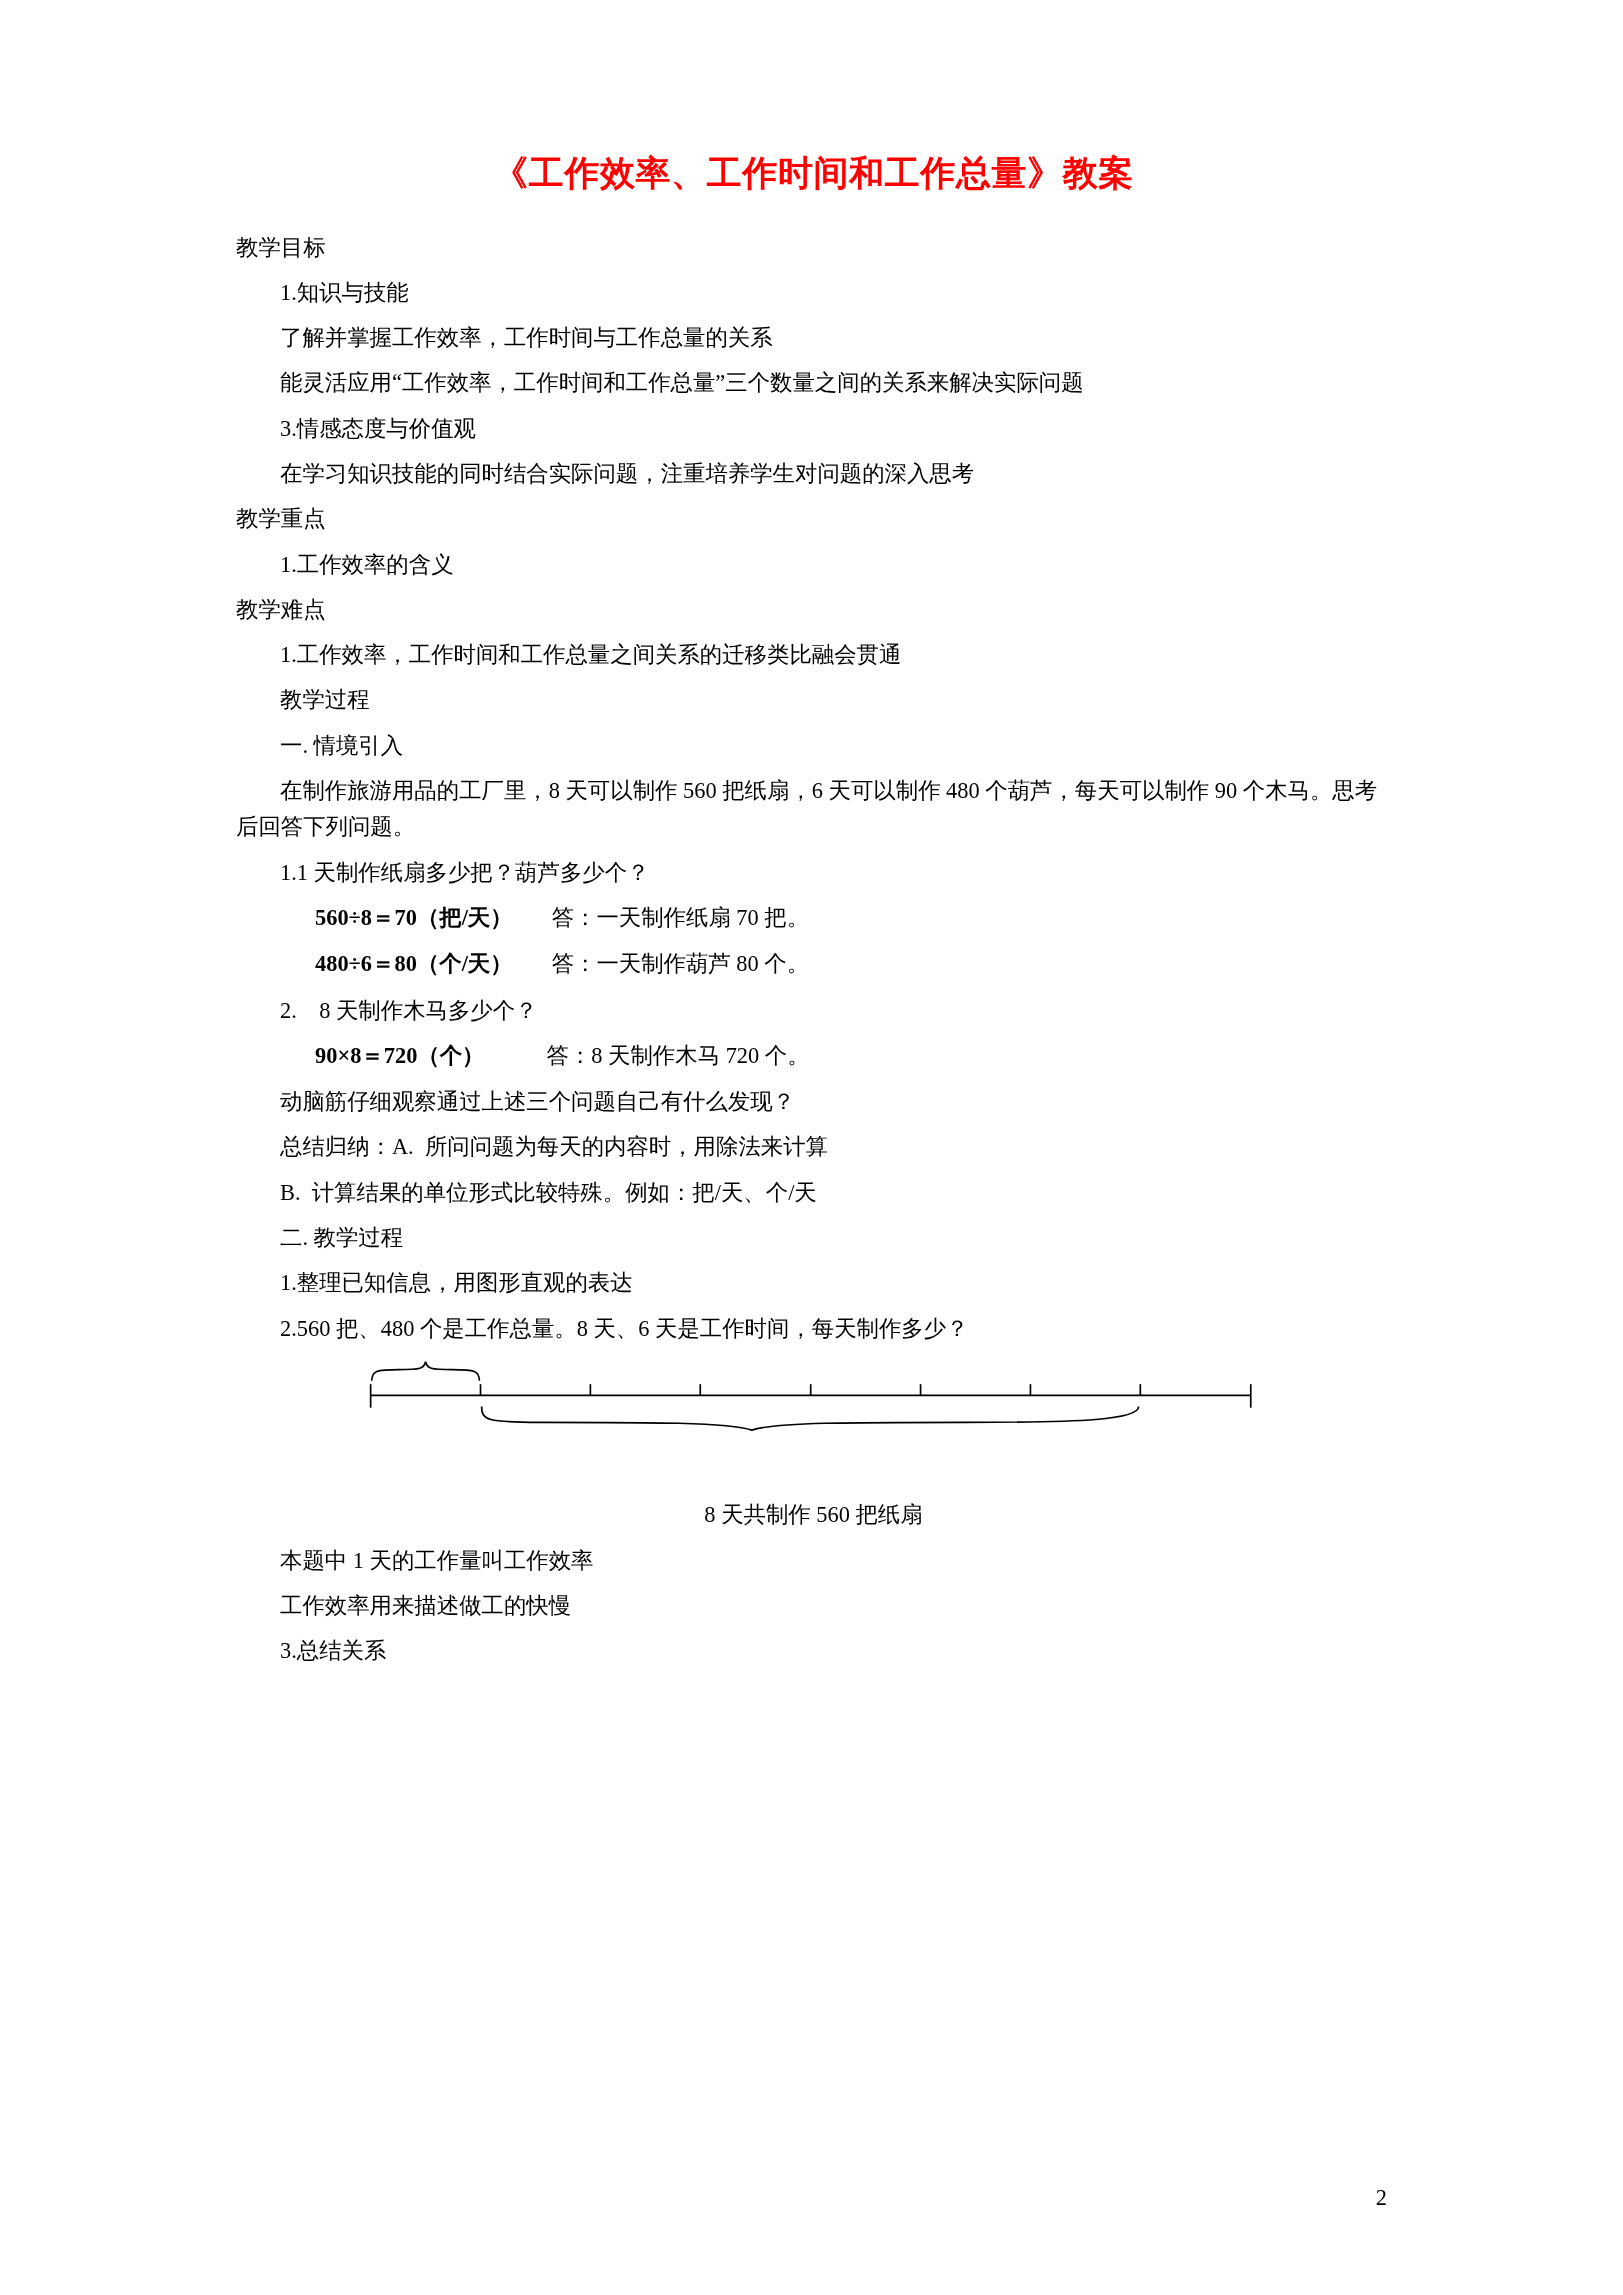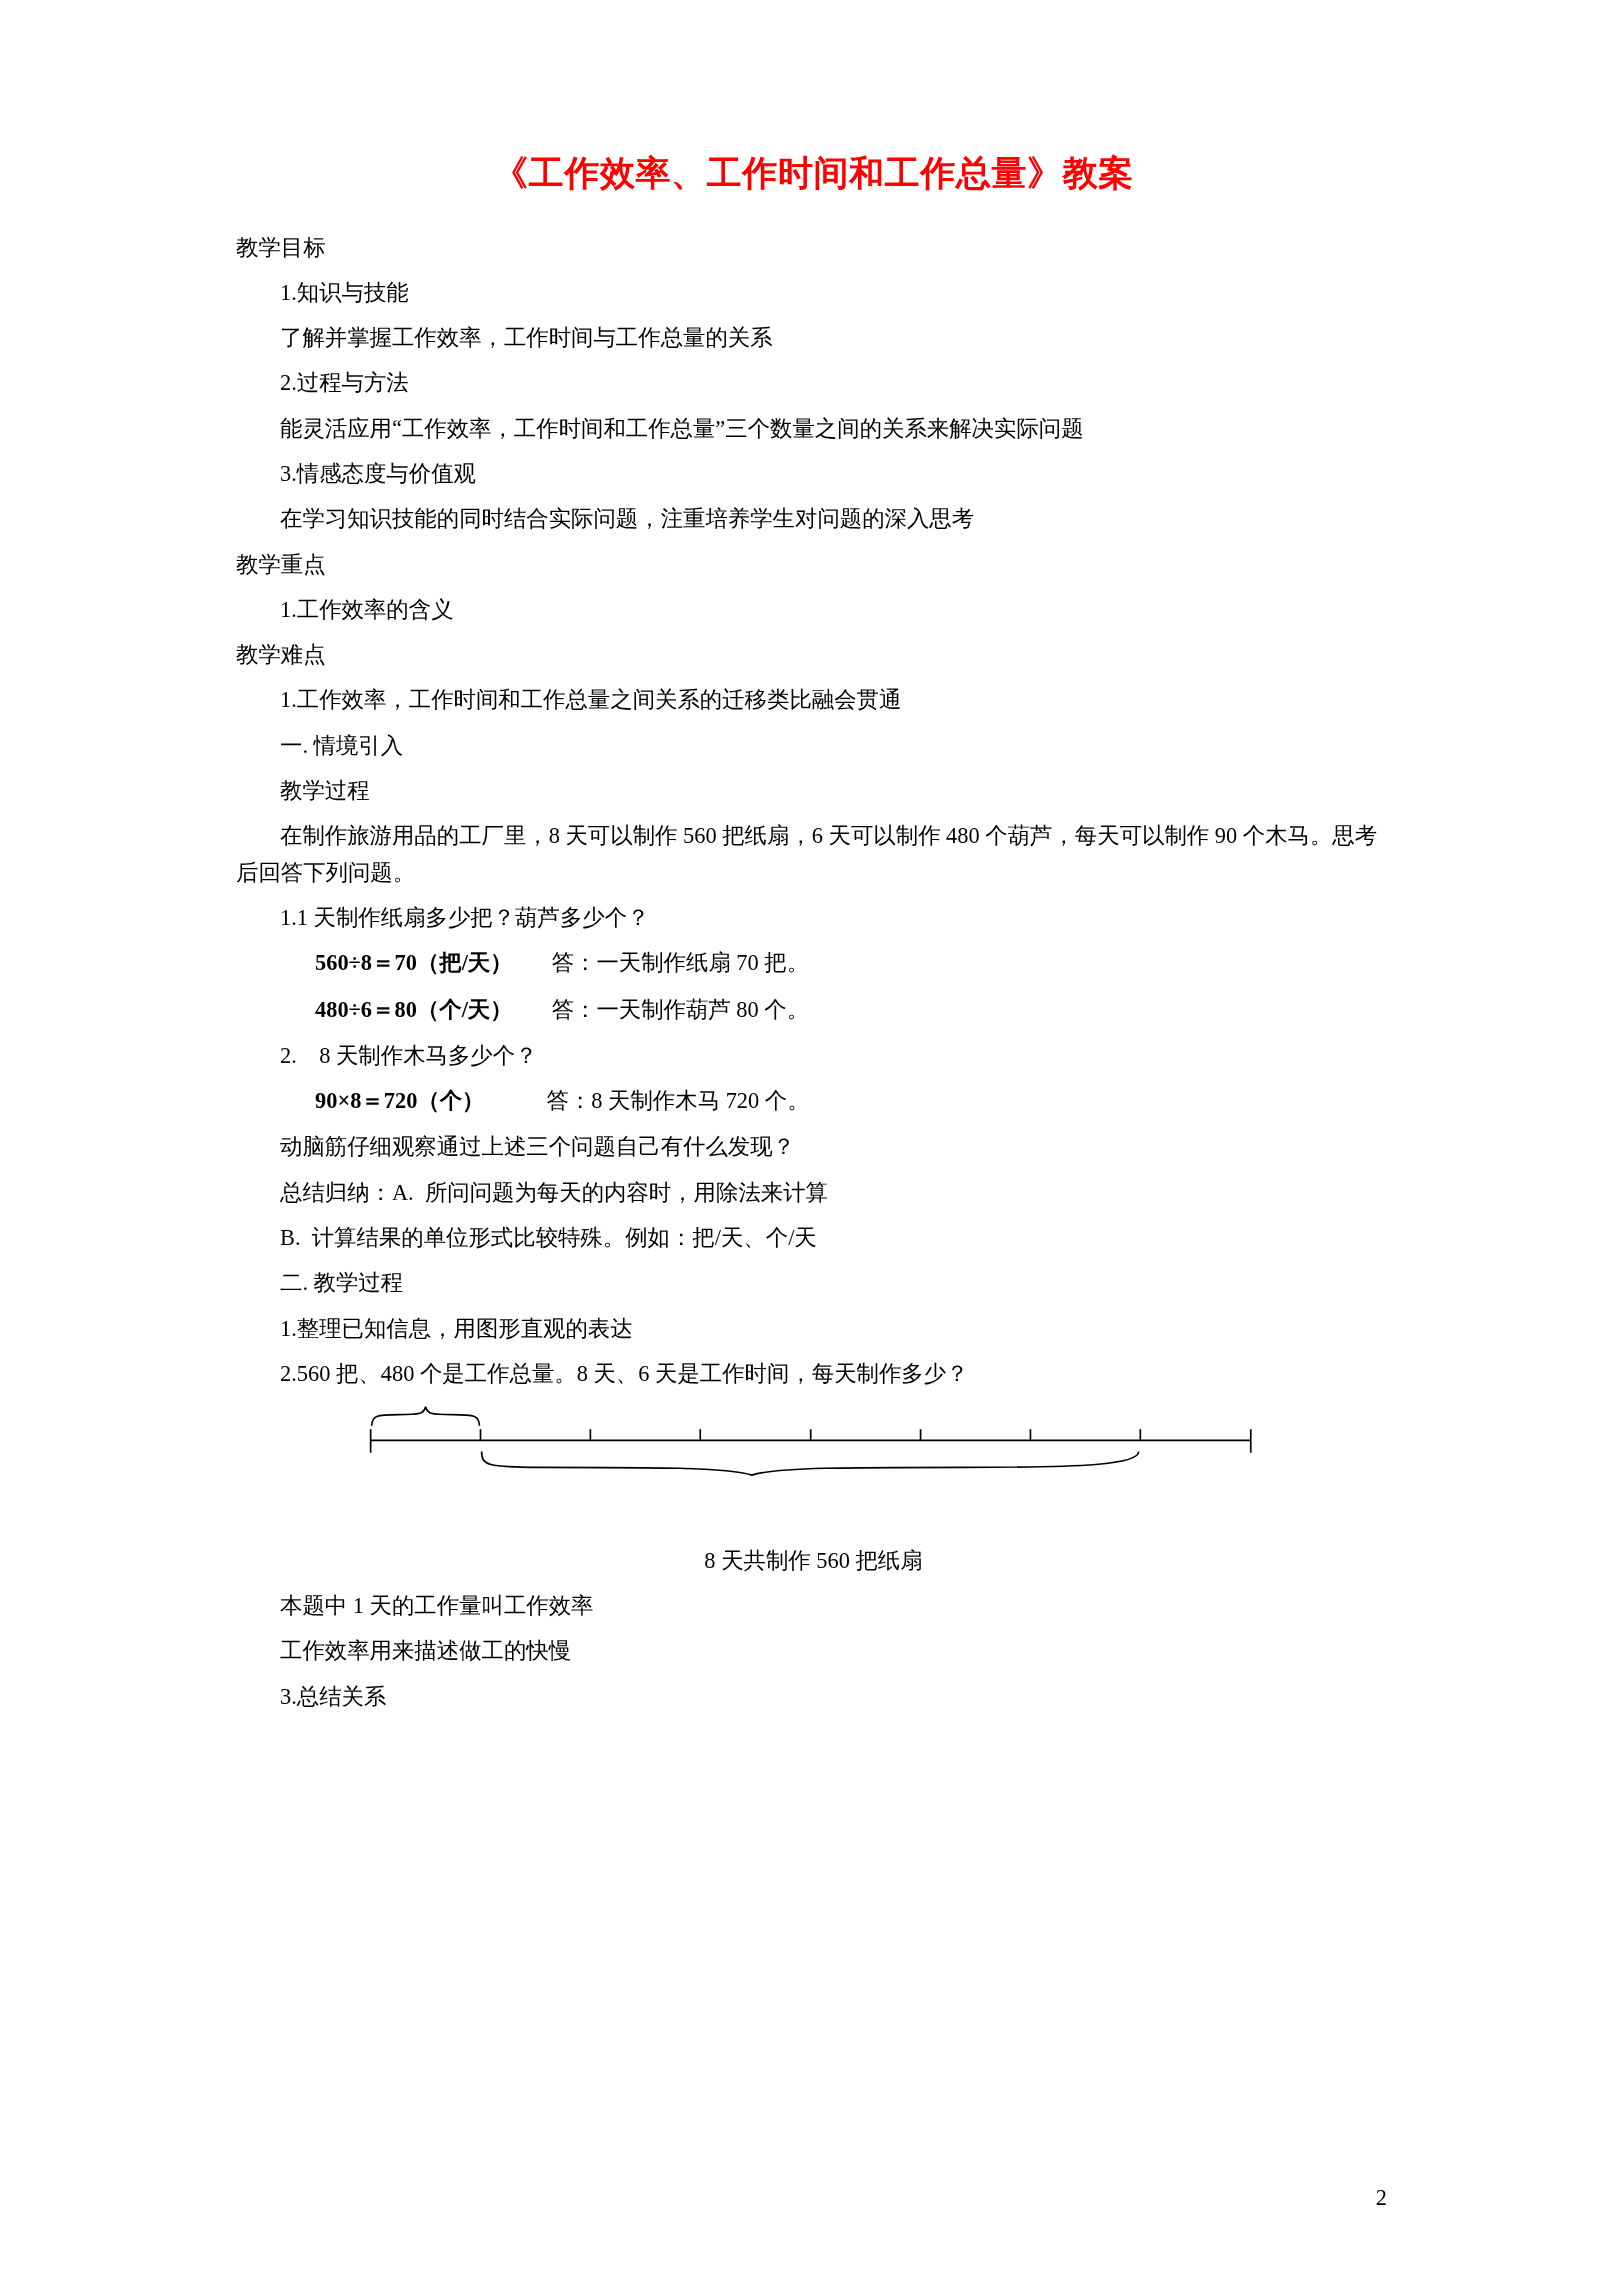--- a/index.html
+++ b/index.html
@@ -91,30 +91,29 @@
 <div class="page">
 
   <div class="content">
 
     <div class="doc-title">《工作效率、工作时间和工作总量》教案</div>
 
     <div>
       <p class="line ind0">教学目标</p>
       <p class="line ind1">1.知识与技能</p>
       <p class="line ind1">了解并掌握工作效率，工作时间与工作总量的关系</p>
-      <p class="line ind1">2.过程与方法</p>
       <p class="line ind1">能灵活应用“工作效率，工作时间和工作总量”三个数量之间的关系来解决实际问题</p>
       <p class="line ind1">3.情感态度与价值观</p>
       <p class="line ind1">在学习知识技能的同时结合实际问题，注重培养学生对问题的深入思考</p>
       <p class="line ind0">教学重点</p>
       <p class="line ind1">1.工作效率的含义</p>
       <p class="line ind0">教学难点</p>
       <p class="line ind1">1.工作效率，工作时间和工作总量之间关系的迁移类比融会贯通</p>
+      <p class="line ind1">教学过程</p>
       <p class="line ind1">一. 情境引入</p>
-      <p class="line ind1">教学过程</p>
     </div>
 
     <p class="wrap-line">在制作旅游用品的工厂里，8 天可以制作 560 把纸扇，6 天可以制作 480 个葫芦，每天可以制作 90 个木马。思考后回答下列问题。</p>
 
     <p class="line ind1">1.1 天制作纸扇多少把？葫芦多少个？</p>
 
     <p class="eq-line">
       <span class="bold-eq">560÷8＝70（把/天）</span><span class="ans">答：一天制作纸扇 70 把。</span>
     </p>
 

